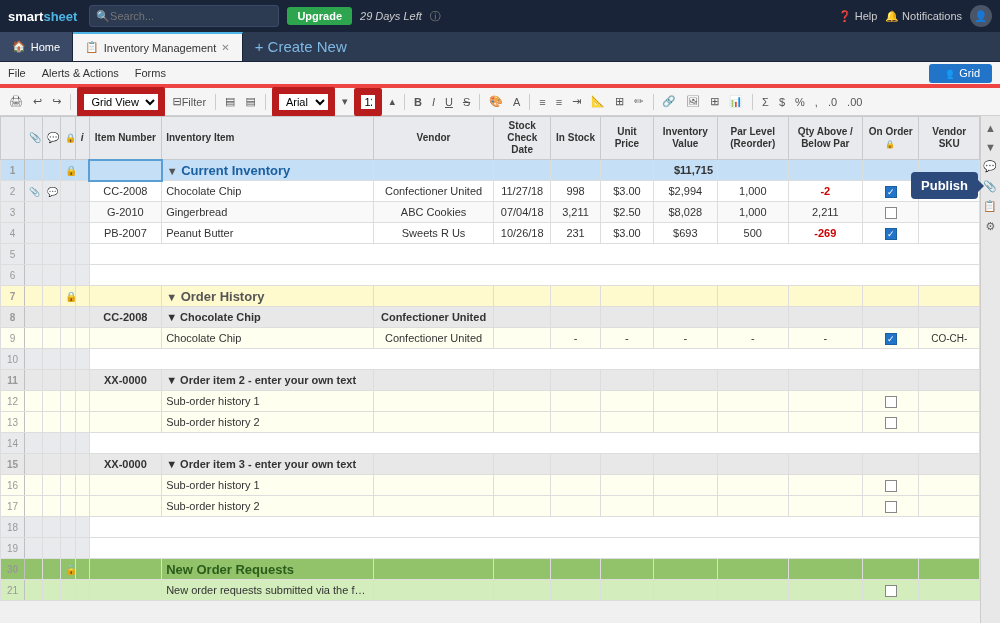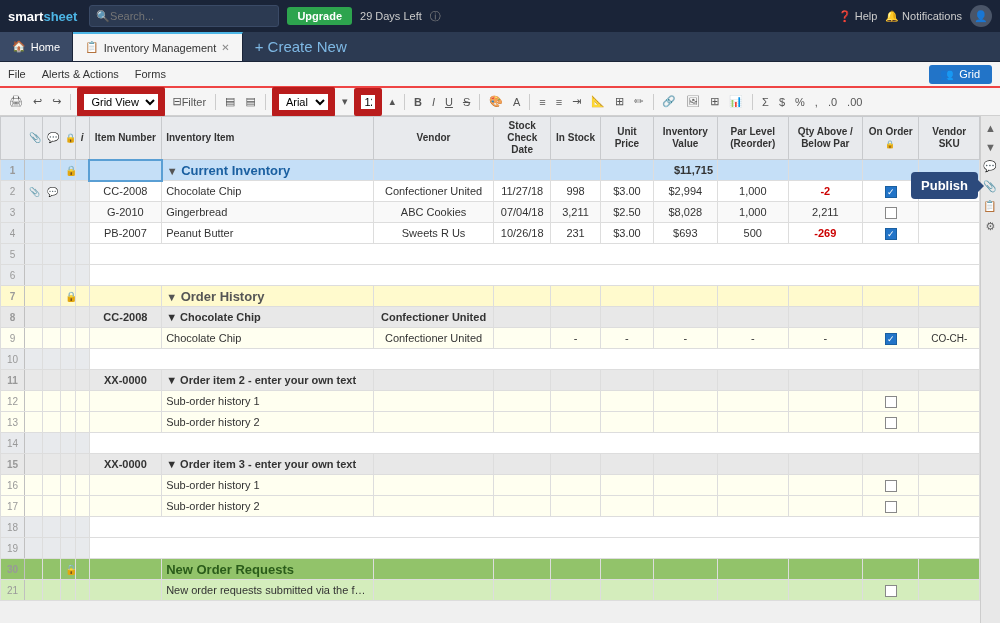--- a/index.html
+++ b/index.html
@@ -34,21 +34,21 @@
     .tab {
       display: flex; align-items: center; height: 100%; padding: 0 12px; color: #ccc; font-size: 11px; cursor: pointer; border-right: 1px solid #1a2438; gap: 5px;
     }
     .tab.active { background: #f5f5f5; color: #333; border-top: 2px solid #4db6e6; }
     .tab.home-tab { background: #3a4a66; color: #fff; }
     .tab-close { color: #888; font-size: 10px; }
     #create-new { color: #7eb8e4; font-size: 15px; padding: 0 12px; cursor: pointer; display: flex; align-items: flex-end; gap: 4px; }
 
     
     #menubar {
-      display: flex; align-items: center; background: #f5f5f5; height: 26px; padding: 0 8px; border-bottom: 2px solid #ef4444; justify-content: space-between;
+      display: flex; align-items: center; background: #f5f5f5; height: 26px; padding: 0 8px; border-bottom: 4px solid #ef4444; justify-content: space-between;
     }
     #menubar-left { display: flex; align-items: center; gap: 16px; }
     .menu-item { font-size: 11px; color: #333; cursor: pointer; }
     #share-btn {
       background: #2274c8; color: #fff; border: none; border-radius: 3px; padding: 3px 12px; font-size: 11px; cursor: pointer; display: flex; align-items: center; gap: 5px;
     }
 
     
     #toolbar {
       display: flex; align-items: center; background: #f5f5f5; height: 28px; padding: 0 6px; border-bottom: 1px solid #d0d0d0; gap: 4px;
@@ -126,21 +126,21 @@
 
 <div id="topbar">
   <div id="logo">
     smart<span>sheet</span>
   </div>
   <div id="search-box">
     <span id="search-icon">🔍</span>
     <input type="text" placeholder="Search..." style="">
   </div>
   <button id="upgrade-btn">Upgrade</button>
-  <span style="color:#ccc;font-size:11px;">29 Days Left</span>
+  <span style="color:#ccc;font-size:11px;font-style:italic;">29 Days Left</span>
   <span style="color:#888;font-size:11px;">ⓘ</span>
   <div class="spacer"></div>
   <div id="help-btn">
     <span>❓</span>
     <span>Help</span>
   </div>
   <div id="notif-btn">
     <span>🔔</span>
     <span>Notifications</span>
   </div>

